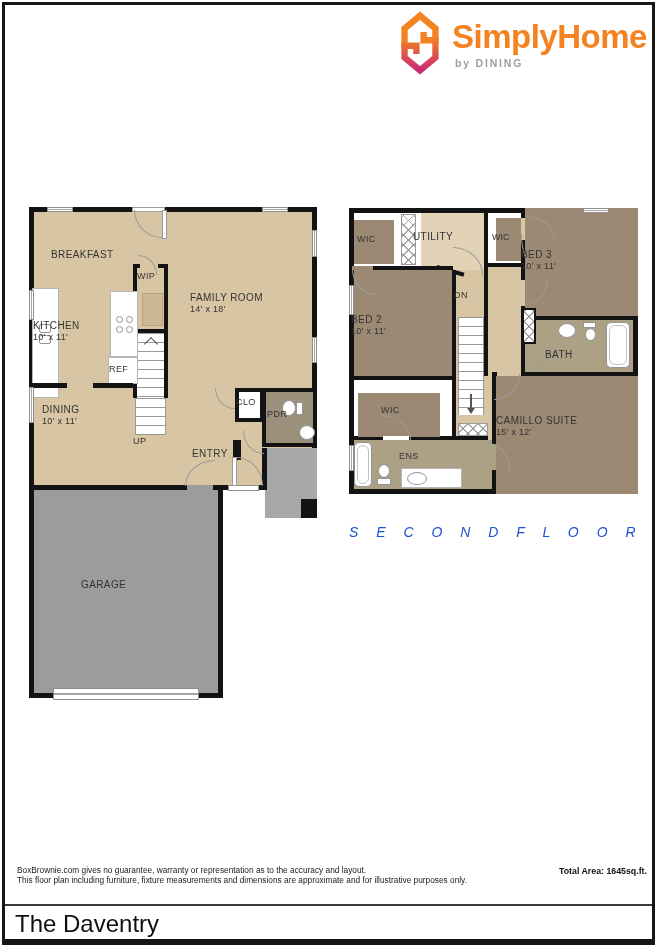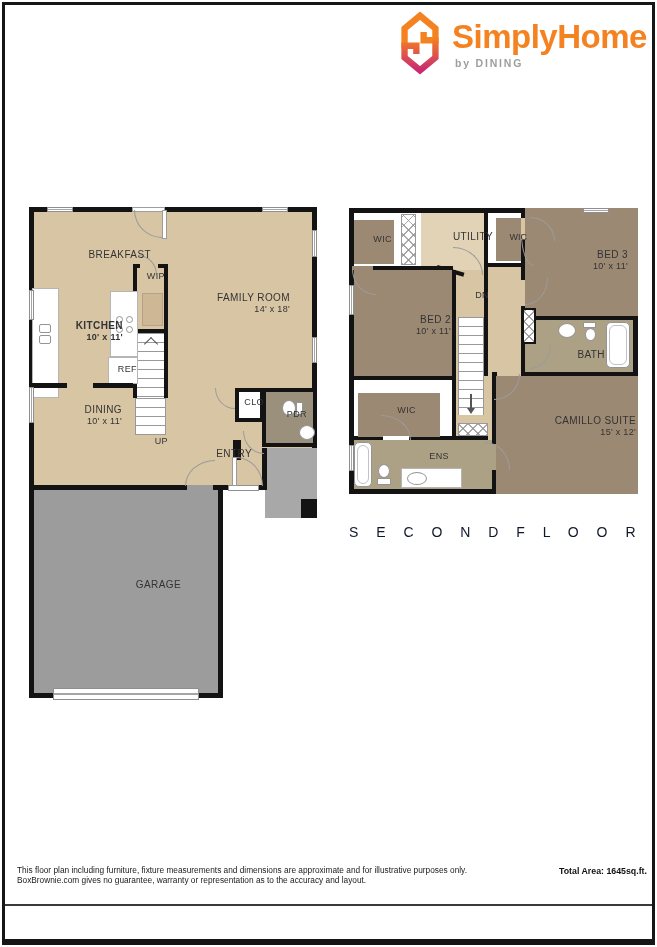--- a/index.html
+++ b/index.html
@@ -40,26 +40,26 @@
   .oval{border-radius:50%;}
   .tub{border-radius:5px;}
   .tub i{position:absolute;left:2px;top:2px;right:2px;bottom:2px;border:1px solid #c2c2c2;
          border-radius:6px;display:block;}
   .chev{position:absolute;width:9px;height:9px;border-top:1.5px solid #555;border-left:1.5px solid #555;
         transform:rotate(45deg);}
   .tri-down{position:absolute;width:0;height:0;border-left:4px solid transparent;
             border-right:4px solid transparent;border-top:6px solid #555;}
 
   
-  .rl{position:absolute;text-align:right;color:#333;font-size:10px;line-height:1.3;
+  .rl{position:absolute;text-align:left;color:#333;font-size:10px;line-height:1.3;
       letter-spacing:.4px;white-space:nowrap;}
   .rl .d{font-size:9px;letter-spacing:.3px;}
   .rs{font-size:9px;}
-  .caption{position:absolute;text-align:right;font-size:14px;letter-spacing:7px;color:#0f172a;
-           white-space:nowrap;}
+  .caption{position:absolute;text-align:right;font-size:14px;letter-spacing:7px;color:#1d4ed8;
+           white-space:nowrap;font-style:italic;}
 
   
   .disclaimer{position:absolute;left:17px;top:866px;width:450px;font-size:8.3px;
               line-height:9.6px;color:#1a1a1a;}
   .total-area{position:absolute;right:10px;top:866px;width:200px;text-align:right;
               font-size:8.8px;font-weight:bold;color:#111;}
   .title-line{position:absolute;left:5px;right:5px;top:904px;border-top:2px solid #3a3a3a;}
   .plan-title{position:absolute;left:15px;top:910px;font-size:24px;color:#0f0f0f;}
 </style>
 </head>
@@ -138,21 +138,21 @@
 
     <div class="win-h" style="left:18px;top:0;width:26px;height:5px;"></div>
     <div class="win-h" style="left:233px;top:0;width:26px;height:5px;"></div>
     <div class="win-v" style="left:283px;top:23px;width:5px;height:27px;"></div>
     <div class="win-v" style="left:283px;top:130px;width:5px;height:26px;"></div>
     <div class="win-v" style="left:0;top:83px;width:5px;height:30px;"></div>
     <div class="win-v" style="left:0;top:180px;width:5px;height:36px;"></div>
 
     <div class="rl" style="left:22px;top:41px;width:100px;">
       <span>BREAKFAST</span></div>
-    <div class="rl" style="left:14px;top:112px;width:80px;font-weight:bold;">
+    <div class="rl" style="left:4px;top:112px;width:80px;">
       <div>KITCHEN</div>
       <div class="d">10' x 11'</div>
       </div>
     <div class="rl" style="left:161px;top:84px;width:100px;">
       <div>FAMILY ROOM</div>
       <div class="d">14' x 18'</div>
       </div>
     <div class="rl" style="left:13px;top:196px;width:80px;">
       <div>DINING</div>
       <div class="d">10' x 11'</div>
@@ -249,21 +249,21 @@
     <div class="win-h" style="left:234px;top:0;width:26px;height:5px;"></div>
     <div class="win-v" style="left:0;top:77px;width:5px;height:30px;"></div>
     <div class="win-v" style="left:0;top:237px;width:5px;height:26px;"></div>
 
     <div class="rl rs" style="left:8px;top:26px;width:35px;">
       <span>WIC</span></div>
     <div class="rl" style="left:64px;top:22px;width:80px;">
       <span>UTILITY</span></div>
     <div class="rl rs" style="left:143px;top:24px;width:35px;letter-spacing:0;">
       <span>WIC</span></div>
-    <div class="rl" style="left:179px;top:40px;width:100px;">
+    <div class="rl" style="left:172px;top:40px;width:100px;">
       <div>BED 3</div>
       <div class="d">10' x 11'</div>
       </div>
     <div class="rl" style="left:2px;top:105px;width:100px;">
       <div>BED 2</div>
       <div class="d">10' x 11'</div>
       </div>
     <div class="rl rs" style="left:105px;top:82px;width:35px;">
       <span>DN</span></div>
     <div class="rl" style="left:196px;top:140px;width:60px;">
@@ -274,19 +274,20 @@
       <span>ENS</span></div>
     <div class="rl" style="left:147px;top:206px;width:140px;">
       <div>CAMILLO SUITE</div>
       <div class="d">15' x 12'</div>
       </div>
   </div>
 
   <div class="caption" style="left:349px;top:524px;width:289px;">S E C O N D   F L O O R</div>
 
   <div class="disclaimer">
+    <div>BoxBrownie.com gives no guarantee, warranty or representation as to the accuracy and layout.</div>
     <div>This floor plan including furniture, fixture measurements and dimensions are approximate and for illustrative purposes only.</div>
-    <div>BoxBrownie.com gives no guarantee, warranty or representation as to the accuracy and layout.</div>
   </div>
   <div class="total-area">Total Area: 1645sq.ft.</div>
 
   <div class="title-line"></div>
+  <div class="plan-title">The Daventry</div>
 </div>
 
 </body></html>

